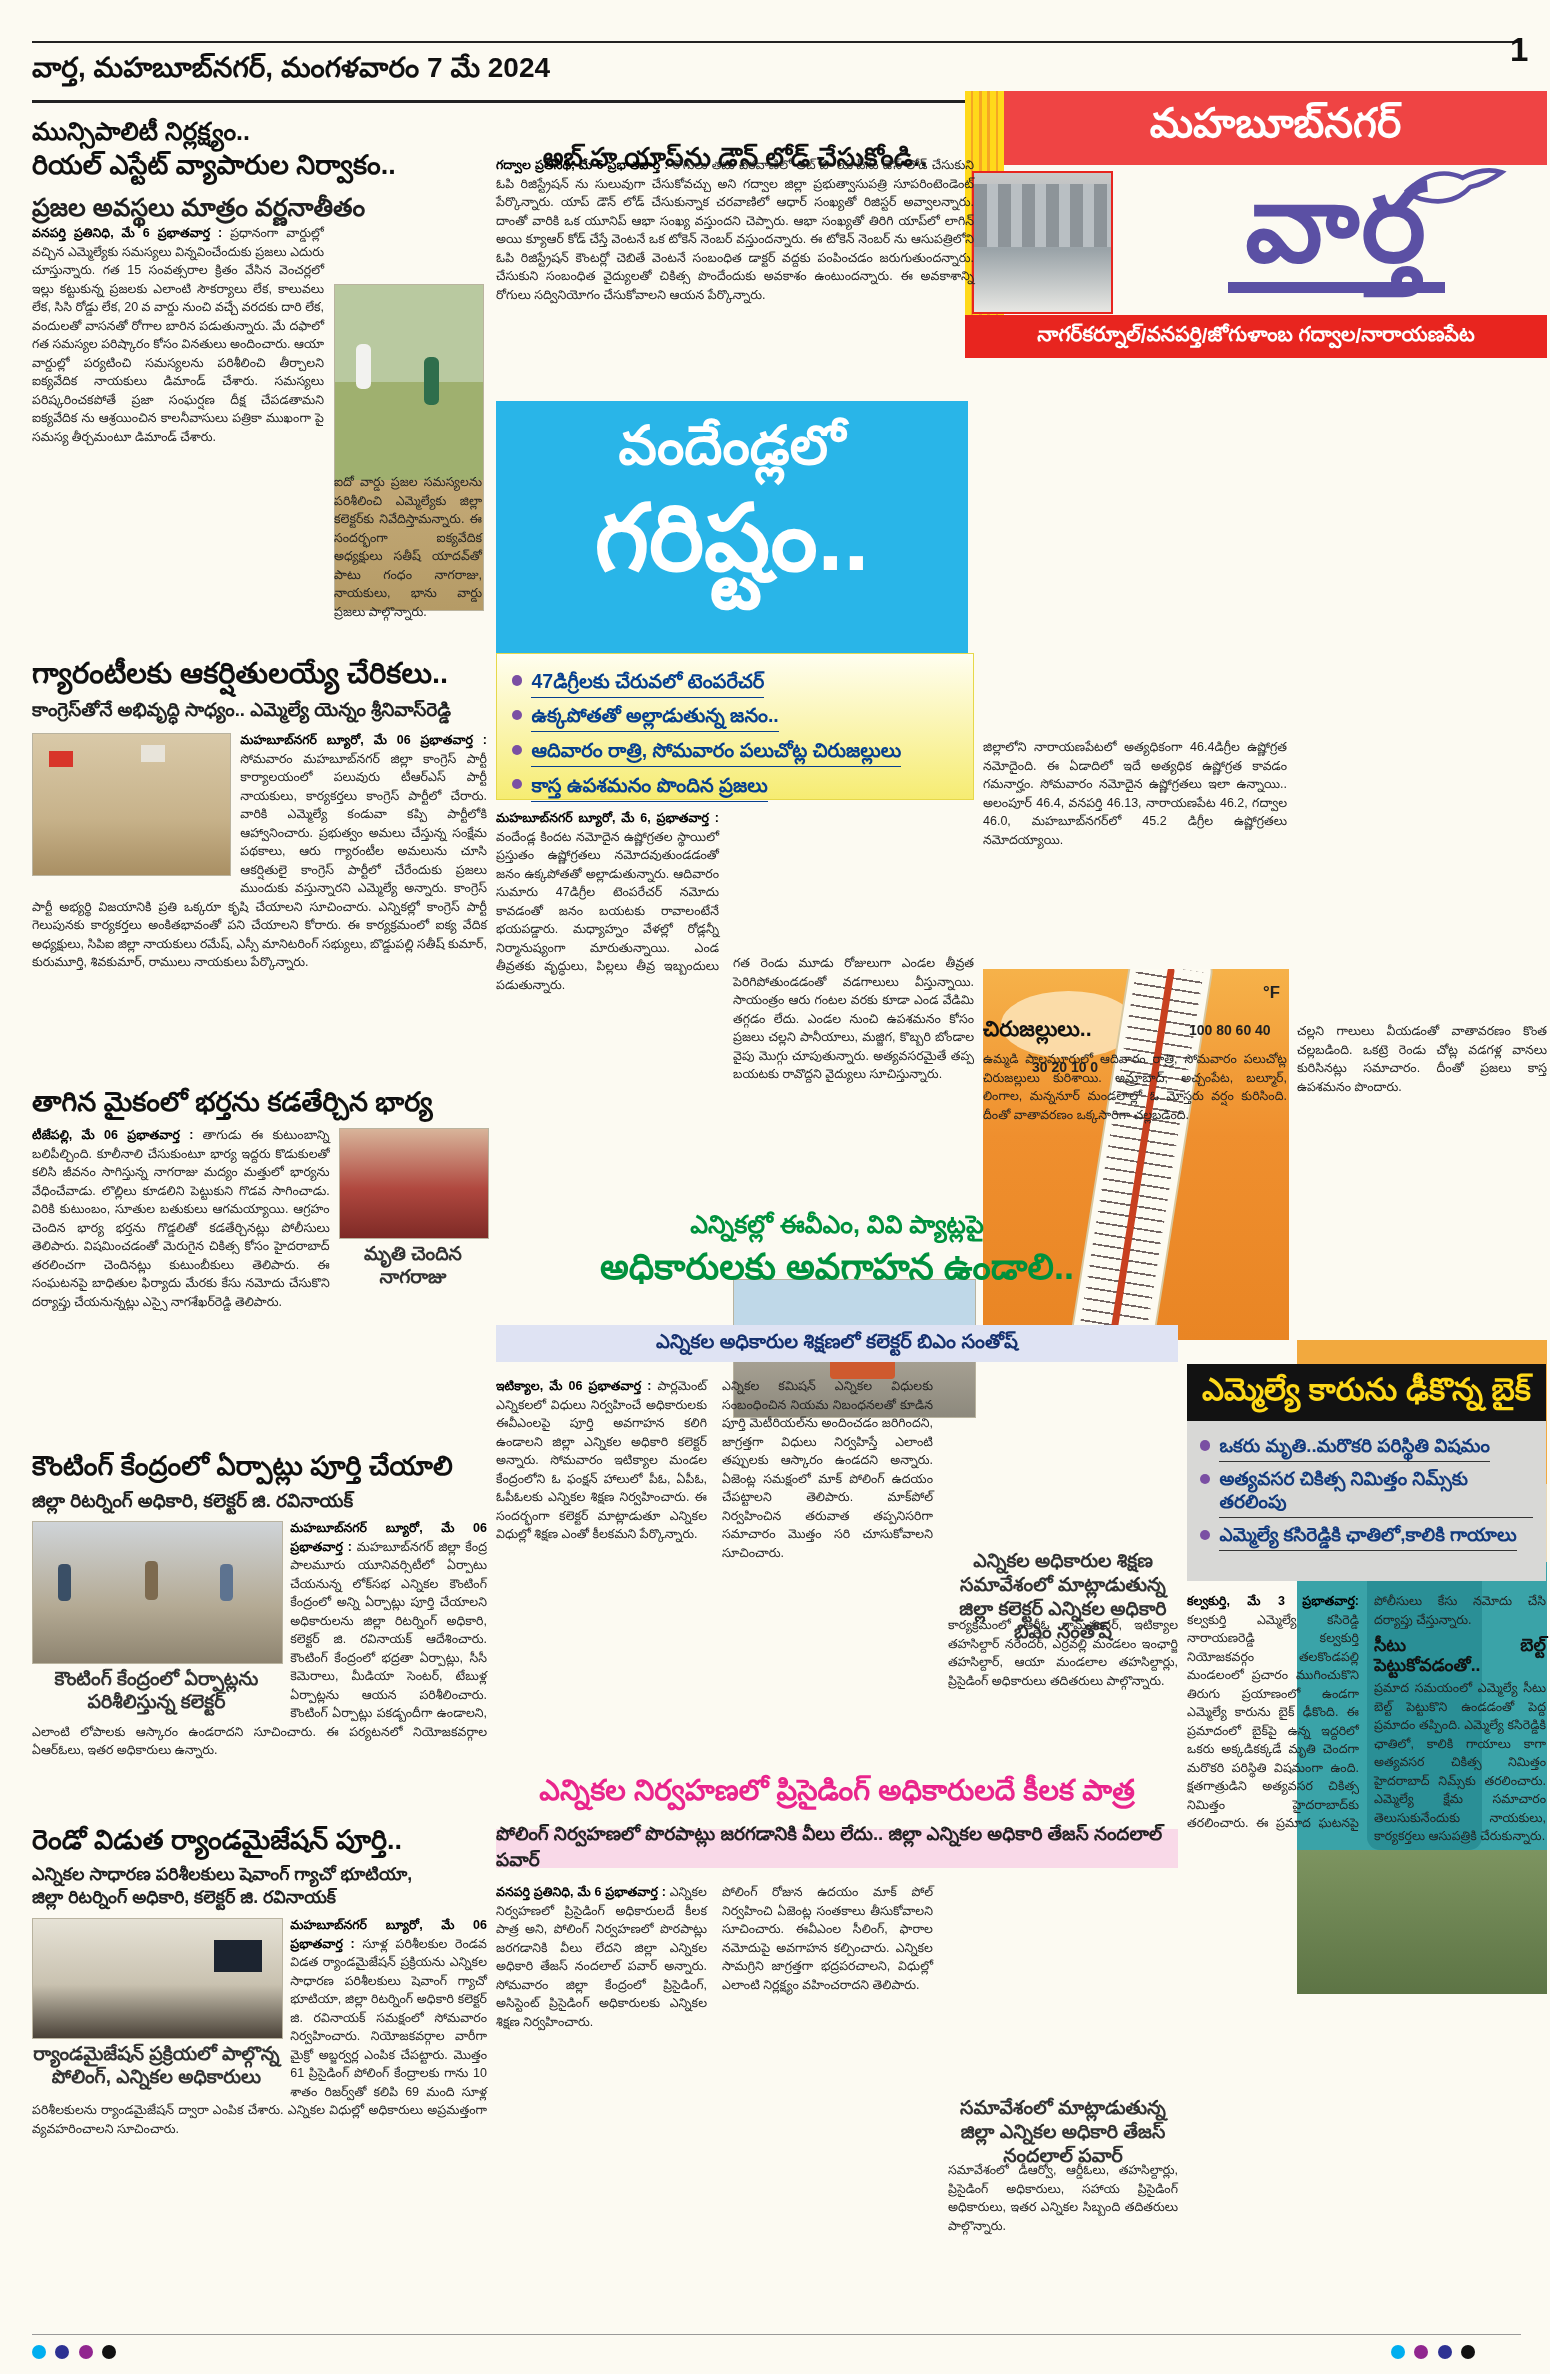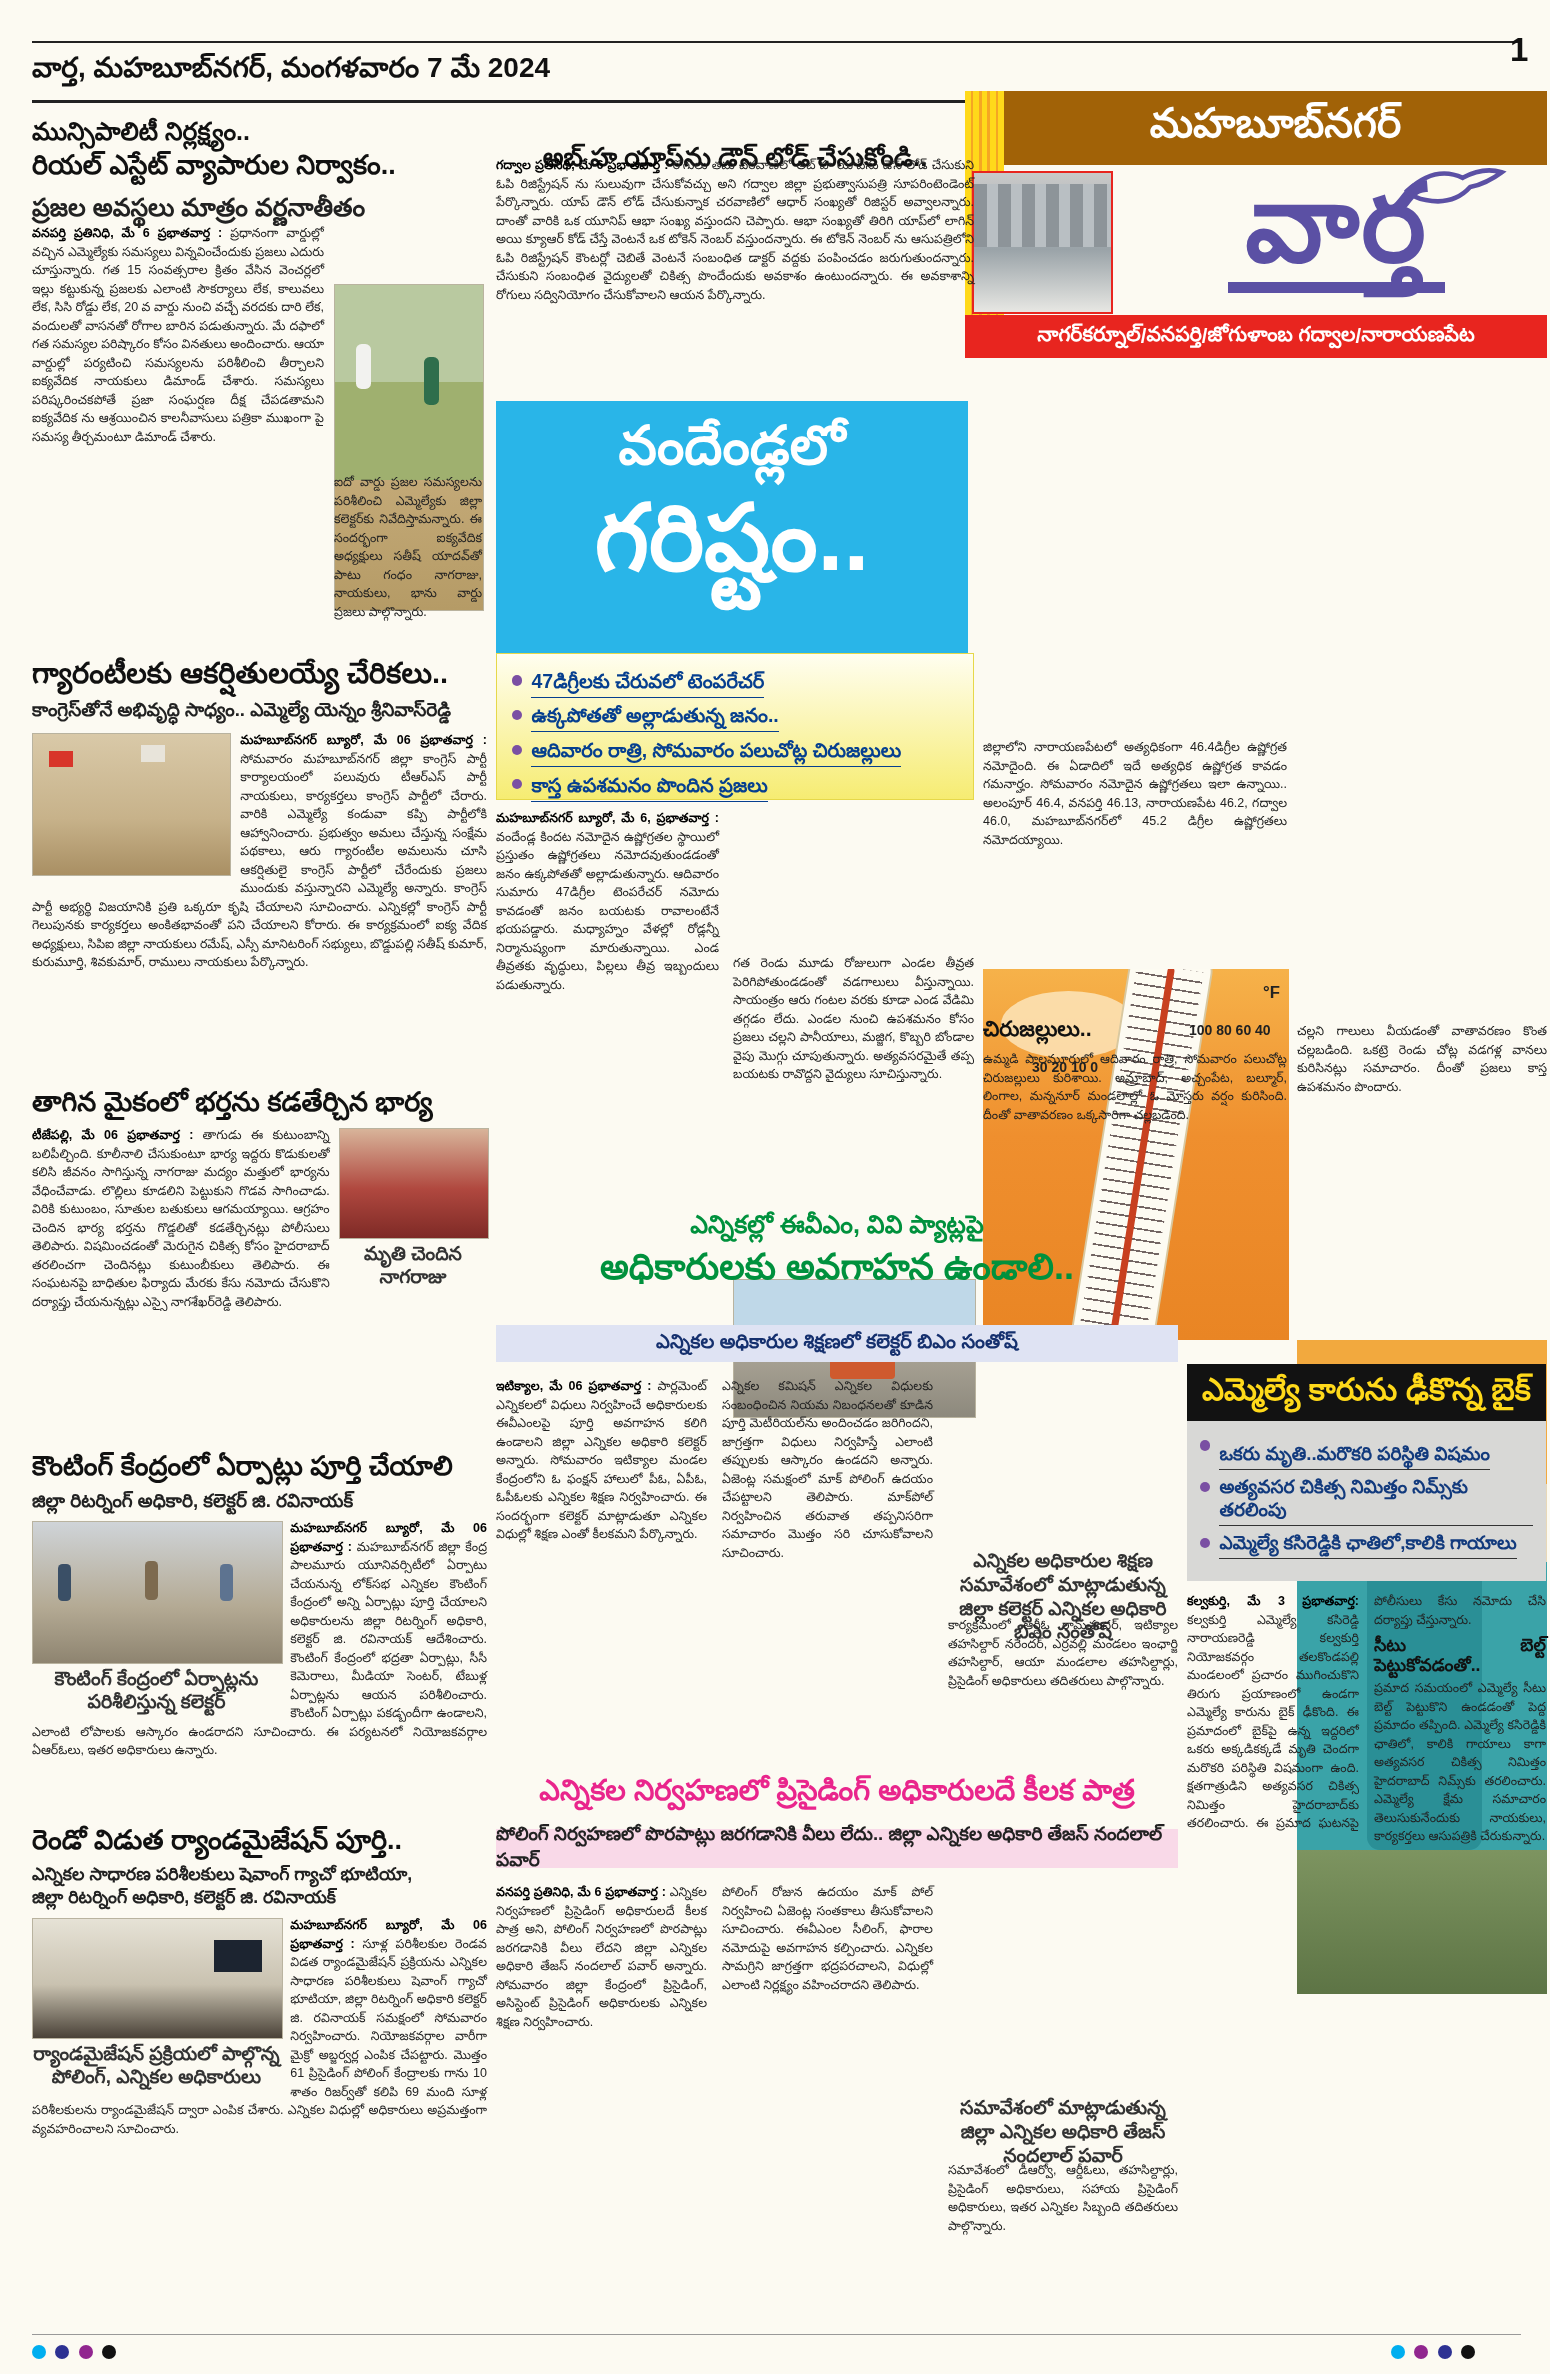--- a/index.html
+++ b/index.html
@@ -8,21 +8,21 @@
   .abs{position:absolute;}
   .rule{background:#222;}
   .head{font-weight:bold;color:#111;line-height:1.12;}
   .sub{font-weight:bold;color:#222;}
   .body{font-size:12.5px;line-height:1.48;text-align:justify;color:#222;}
   .body strong{color:#000;}
   .cap{font-size:19px;font-weight:bold;color:#333;text-align:center;line-height:1.25;}
   .photo{position:relative;overflow:hidden;}
   .frame{border:0.9px solid #b9b39f;}
   
-  .mast-red{background:#a16207;color:#fff;display:flex;align-items:center;justify-content:center;font-weight:bold;}
+  .mast-red{background:#ef4444;color:#fff;display:flex;align-items:center;justify-content:center;font-weight:bold;}
   .brand{color:#5b50a4;font-weight:bold;letter-spacing:1.9px;border-bottom:11px solid #5b50a4;line-height:1.0;}
   .strip-red{background:#e8251f;color:#fff;display:flex;align-items:center;justify-content:center;font-weight:bold;}
   .yellowbar{background:repeating-linear-gradient(90deg,#ffd91a 0 5.6px,#f5a623 5.6px 8.3px);}
   
   .bluebox{background:#29b5e8;color:#fff;text-align:center;font-weight:bold;}
   .ybox{background:linear-gradient(180deg,#fffef0,#f6ec72);border:0.9px solid #e6d84a;padding:9.3px 15px;box-sizing:border-box;}
   .brow{display:flex;align-items:flex-start;gap:9.3px;margin:6.5px 0;}
   .bdot{width:10.2px;height:10.2px;border-radius:50%;background:#7a4fa3;margin-top:5.6px;flex:none;}
   .btext{color:#063f8f;font-weight:bold;font-size:19.5px;border-bottom:1.9px solid #063f8f;padding-bottom:3.7px;line-height:1.2;}
   
@@ -239,21 +239,21 @@
   <div class="abs body" style="left:948px;top:2161px;width:230px;height:172px;">
     <span>సమావేశంలో డీఆర్వో, ఆర్డీఓలు, తహసిల్దార్లు, ప్రిసైడింగ్ అధికారులు, సహాయ ప్రిసైడింగ్ అధికారులు, ఇతర ఎన్నికల సిబ్బంది తదితరులు పాల్గొన్నారు.</span>
   </div>
 
   <div class="abs blackbox" style="left:1187px;top:1364px;width:359px;height:58px;font-size:31px;">
     <span>ఎమ్మెల్యే కారును ఢీకొన్న బైక్</span>
   </div>
   <div class="abs greybox" style="left:1187px;top:1421px;width:359px;height:160px;">
     <div class="brow">
         <span class="bdot"></span>
-        <span class="btext" style="font-size:18.6px;border-color:#333;color:#123a7d;margin-top:8px;">ఒకరు మృతి..మరొకరి పరిస్థితి విషమం</span>
+        <span class="btext" style="font-size:18.6px;border-color:#333;color:#123a7d;">ఒకరు మృతి..మరొకరి పరిస్థితి విషమం</span>
       </div>
     <div class="brow">
         <span class="bdot"></span>
         <span class="btext" style="font-size:18.6px;border-color:#333;color:#123a7d;">అత్యవసర చికిత్స నిమిత్తం నిమ్స్‌కు తరలింపు</span>
       </div>
     <div class="brow">
         <span class="bdot"></span>
         <span class="btext" style="font-size:18.6px;border-color:#333;color:#123a7d;">ఎమ్మెల్యే కసిరెడ్డికి ఛాతిలో,కాలికి గాయాలు</span>
       </div>
   </div>

